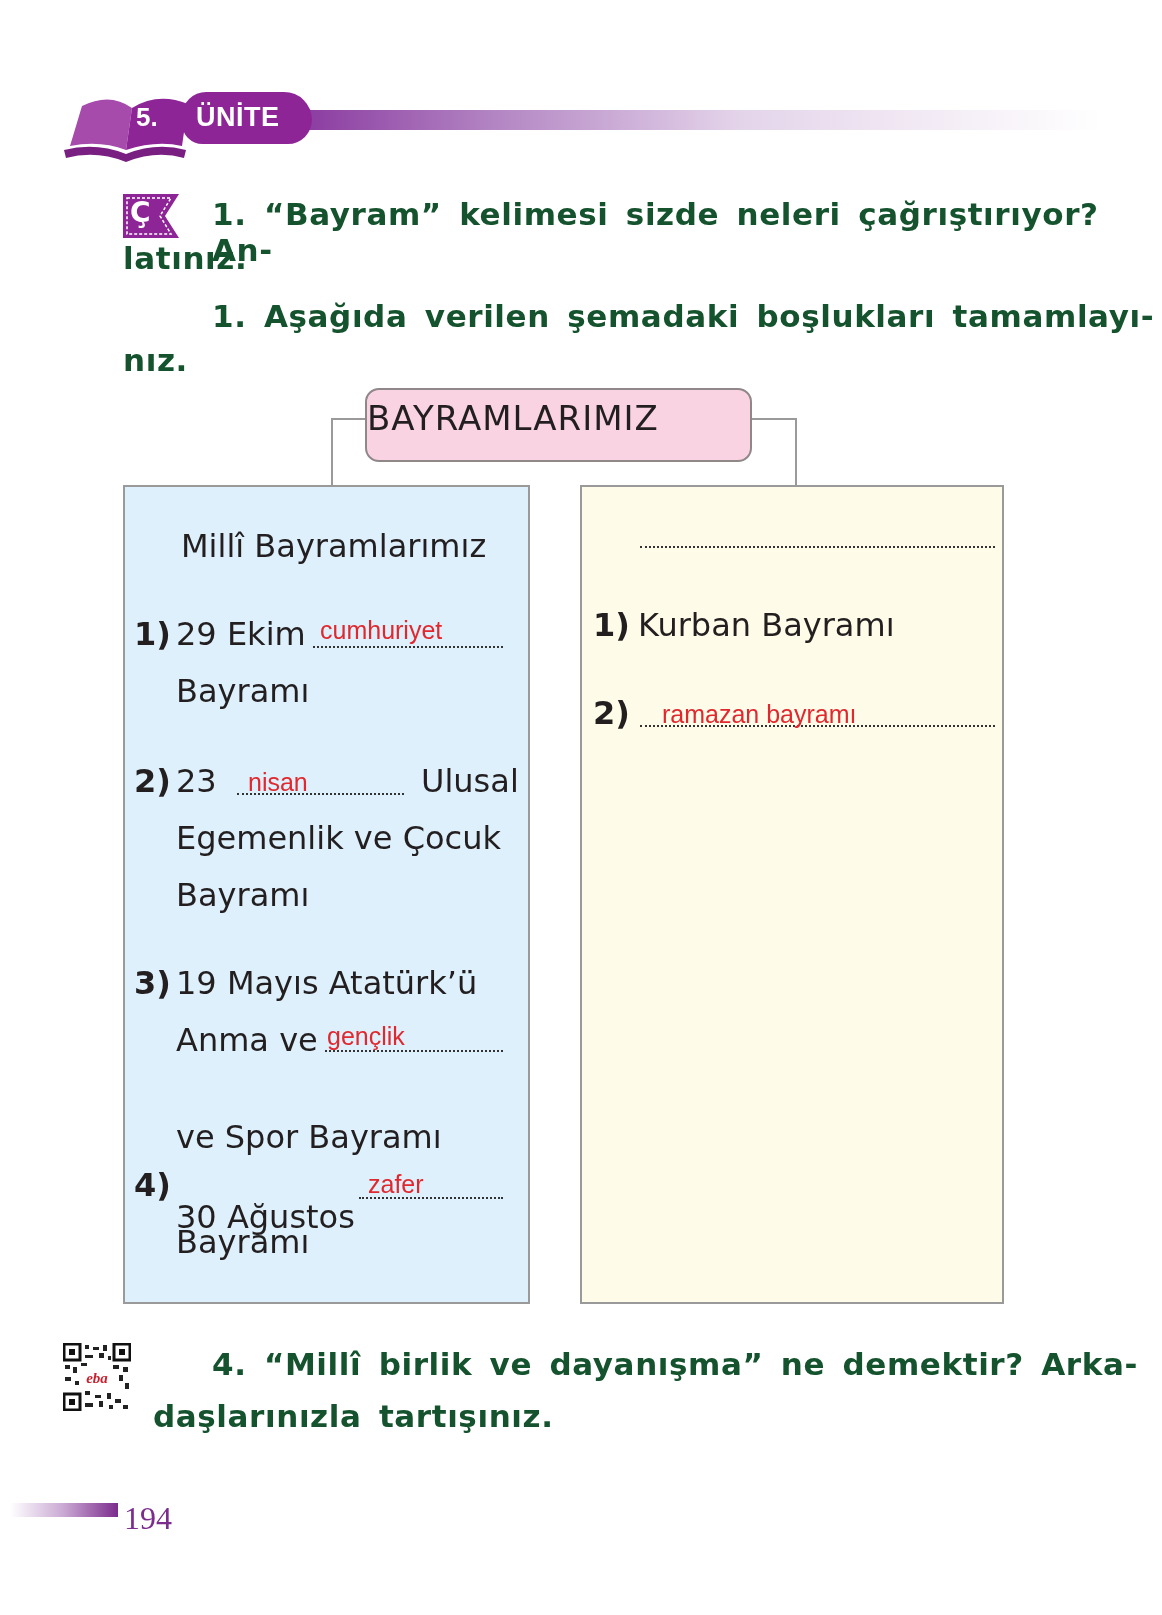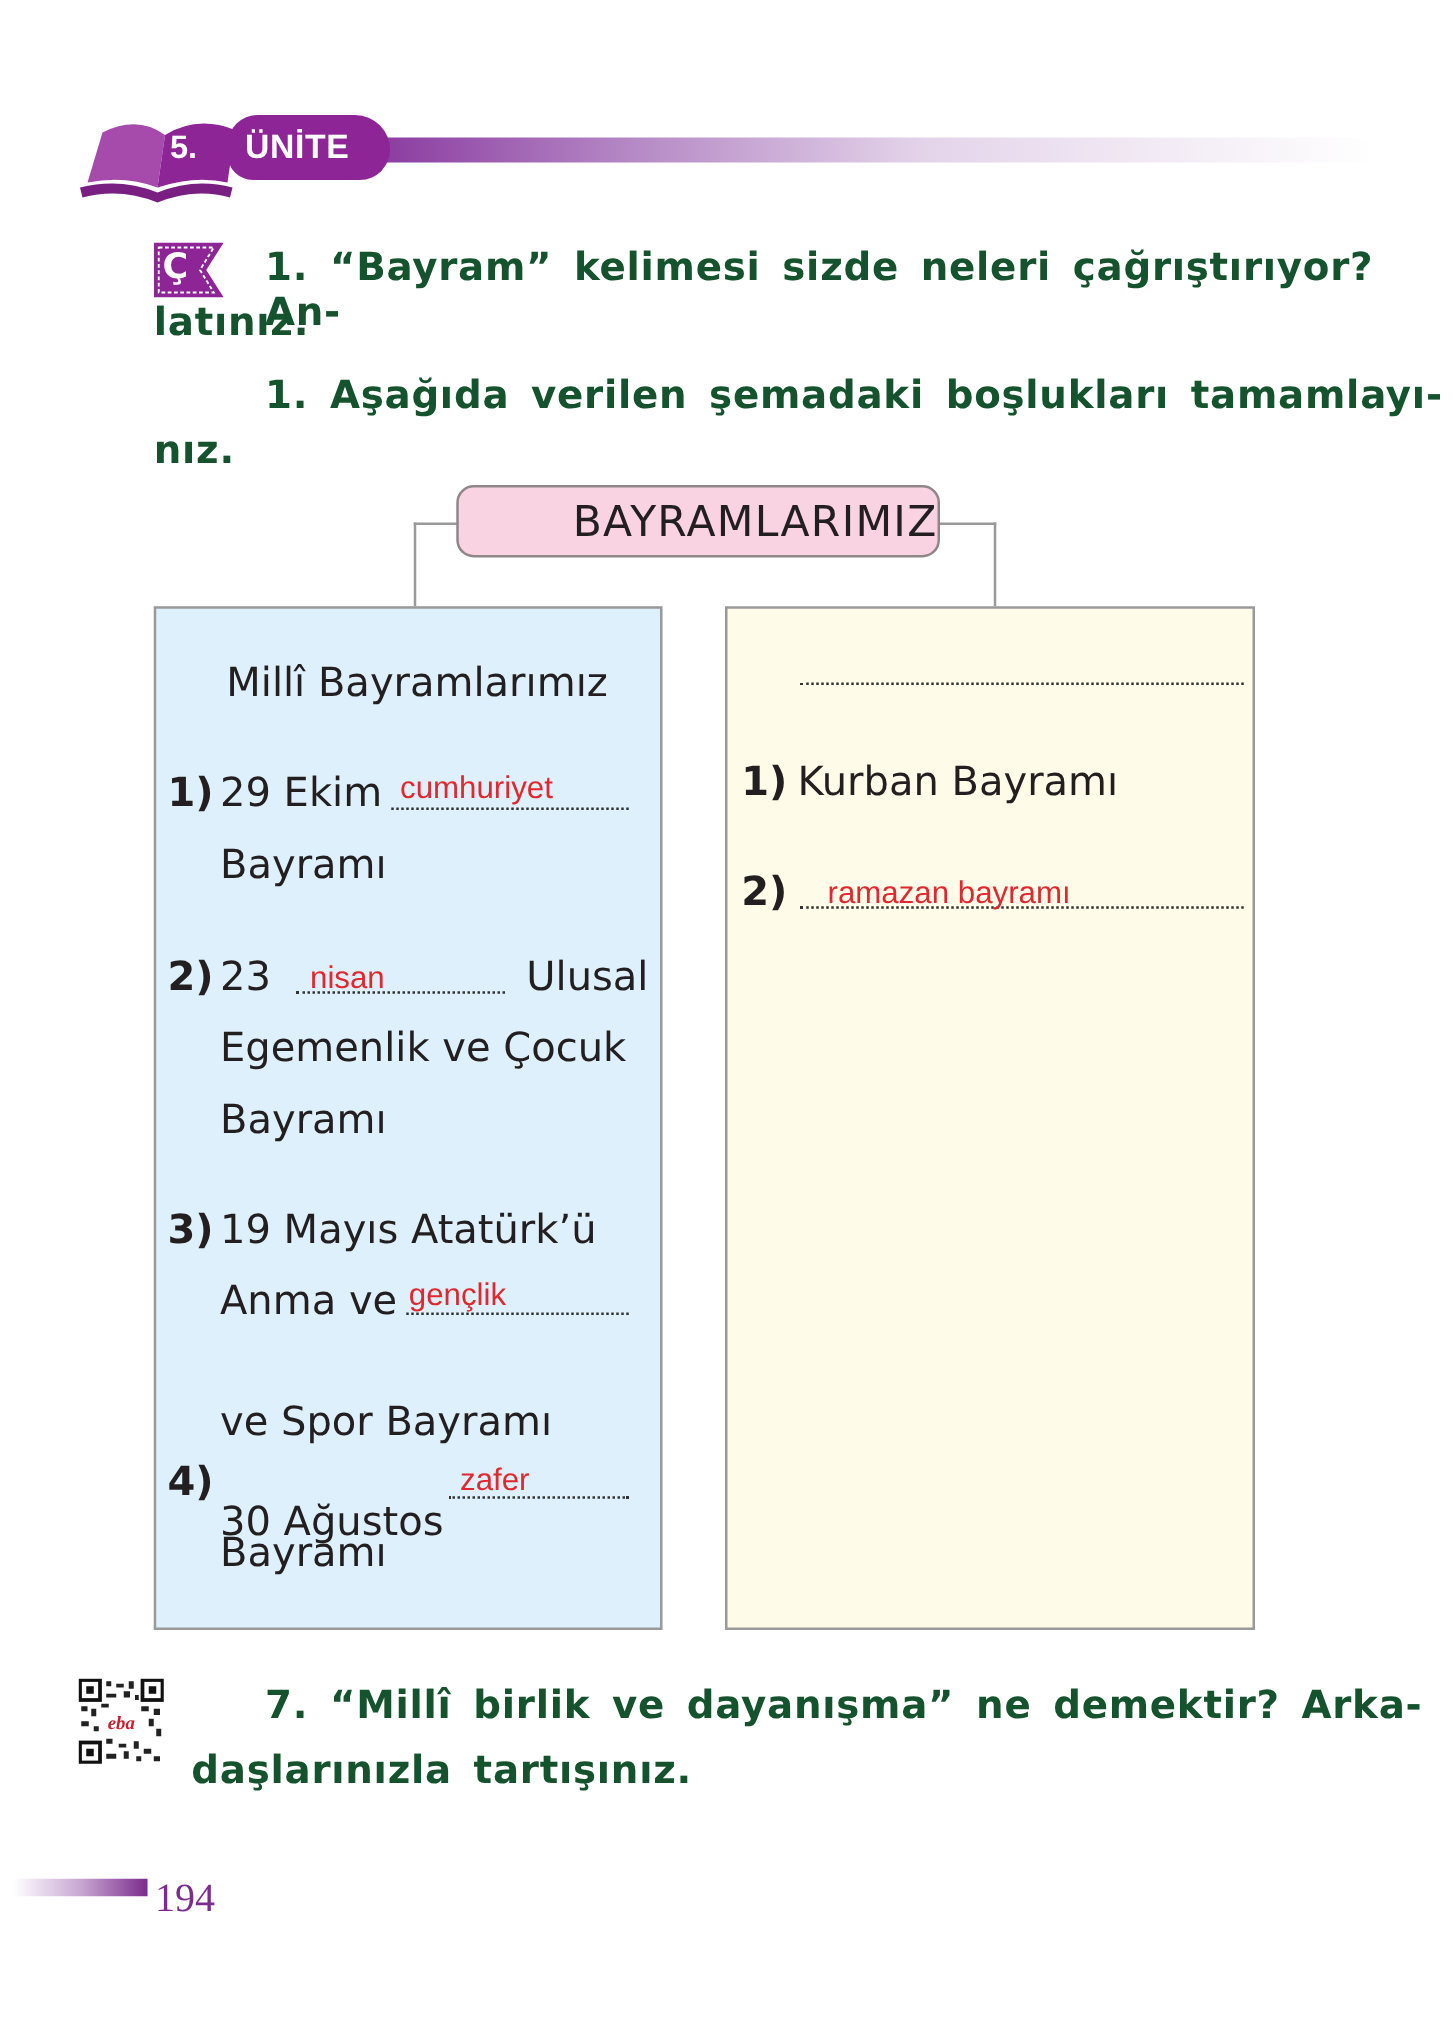--- a/index.html
+++ b/index.html
@@ -14,21 +14,21 @@
     .unit-num { position: absolute; left: 76px; top: 14px; font-size: 26px; font-weight: bold; color: #fff; font-family: "Liberation Sans", sans-serif; }
     .unit-cloud { position: absolute; left: 122px; top: 4px; width: 130px; height: 52px; background: #8e2596; border-radius: 26px 30px 26px 22px; }
     .unit-label { position: absolute; left: 136px; top: 14px; font-size: 27px; font-weight: bold; color: #fff; font-family: "Liberation Sans", sans-serif; letter-spacing: 0.5px; }
 
     
     .q-text { position: absolute; font-size: 31px; font-weight: bold; color: #14532d; letter-spacing: 0.6px; word-spacing: 6px; }
     .flag { position: absolute; left: 123px; top: 194px; width: 56px; height: 44px; }
     .flag-letter { position: absolute; left: 130px; top: 196px; font-size: 28px; font-weight: bold; color: #fff; }
 
     
-    .title-box { position: absolute; left: 365px; top: 388px; width: 387px; height: 58px; background: #fad3e3; border: 2px solid #8f8788; border-radius: 14px; text-align: right; line-height: 56px; font-size: 34px; color: #231f20; letter-spacing: 1px; }
+    .title-box { position: absolute; left: 365px; top: 388px; width: 387px; height: 74px; background: #fad3e3; border: 2px solid #8f8788; border-radius: 14px; text-align: left; line-height: 56px; font-size: 34px; color: #231f20; letter-spacing: 1px; }
     .connector { position: absolute; border-color: #9a9a9a; border-style: solid; border-width: 0; }
     .panel { position: absolute; border: 2px solid #9a9a9a; }
     .panel-left { left: 123px; top: 485px; width: 407px; height: 819px; background: #def0fb; }
     .panel-right { left: 580px; top: 485px; width: 424px; height: 819px; background: #fefbe8; }
 
     .ptext { position: absolute; font-size: 32px; color: #231f20; white-space: nowrap; }
     .pnum { position: absolute; font-size: 32px; font-weight: bold; color: #231f20; }
     .dots { position: absolute; height: 3px; border-bottom: 2px dotted #333; }
     .answer { position: absolute; font-family: "Liberation Sans", sans-serif; font-size: 25px; color: #e0282e; white-space: nowrap; }
 
@@ -135,17 +135,17 @@
       <rect x="44" y="50" width="4" height="6"></rect>
     <rect x="22" y="60" width="8" height="4"></rect>
       <rect x="36" y="58" width="4" height="6"></rect>
       <rect x="52" y="56" width="6" height="4"></rect>
     <rect x="60" y="62" width="5" height="4"></rect>
       <rect x="46" y="62" width="4" height="4"></rect>
   </g>
   <text x="34" y="40" font-family="Liberation Serif, serif" font-style="italic" font-weight="bold" font-size="15" fill="#c8202e" text-anchor="middle">eba</text>
 </svg>
 
-<div class="q-text" style="left:212px; top:1346px;">7. “Millî birlik ve dayanışma” ne demektir? Arka-</div>
+<div class="q-text" style="left:212px; top:1346px;">4. “Millî birlik ve dayanışma” ne demektir? Arka-</div>
 <div class="q-text" style="left:153px; top:1398px;">daşlarınızla tartışınız.</div>
 
 <div class="page-bar"></div>
 <div class="page-num" style="top:1500px;">194</div>
 
 </body></html>

